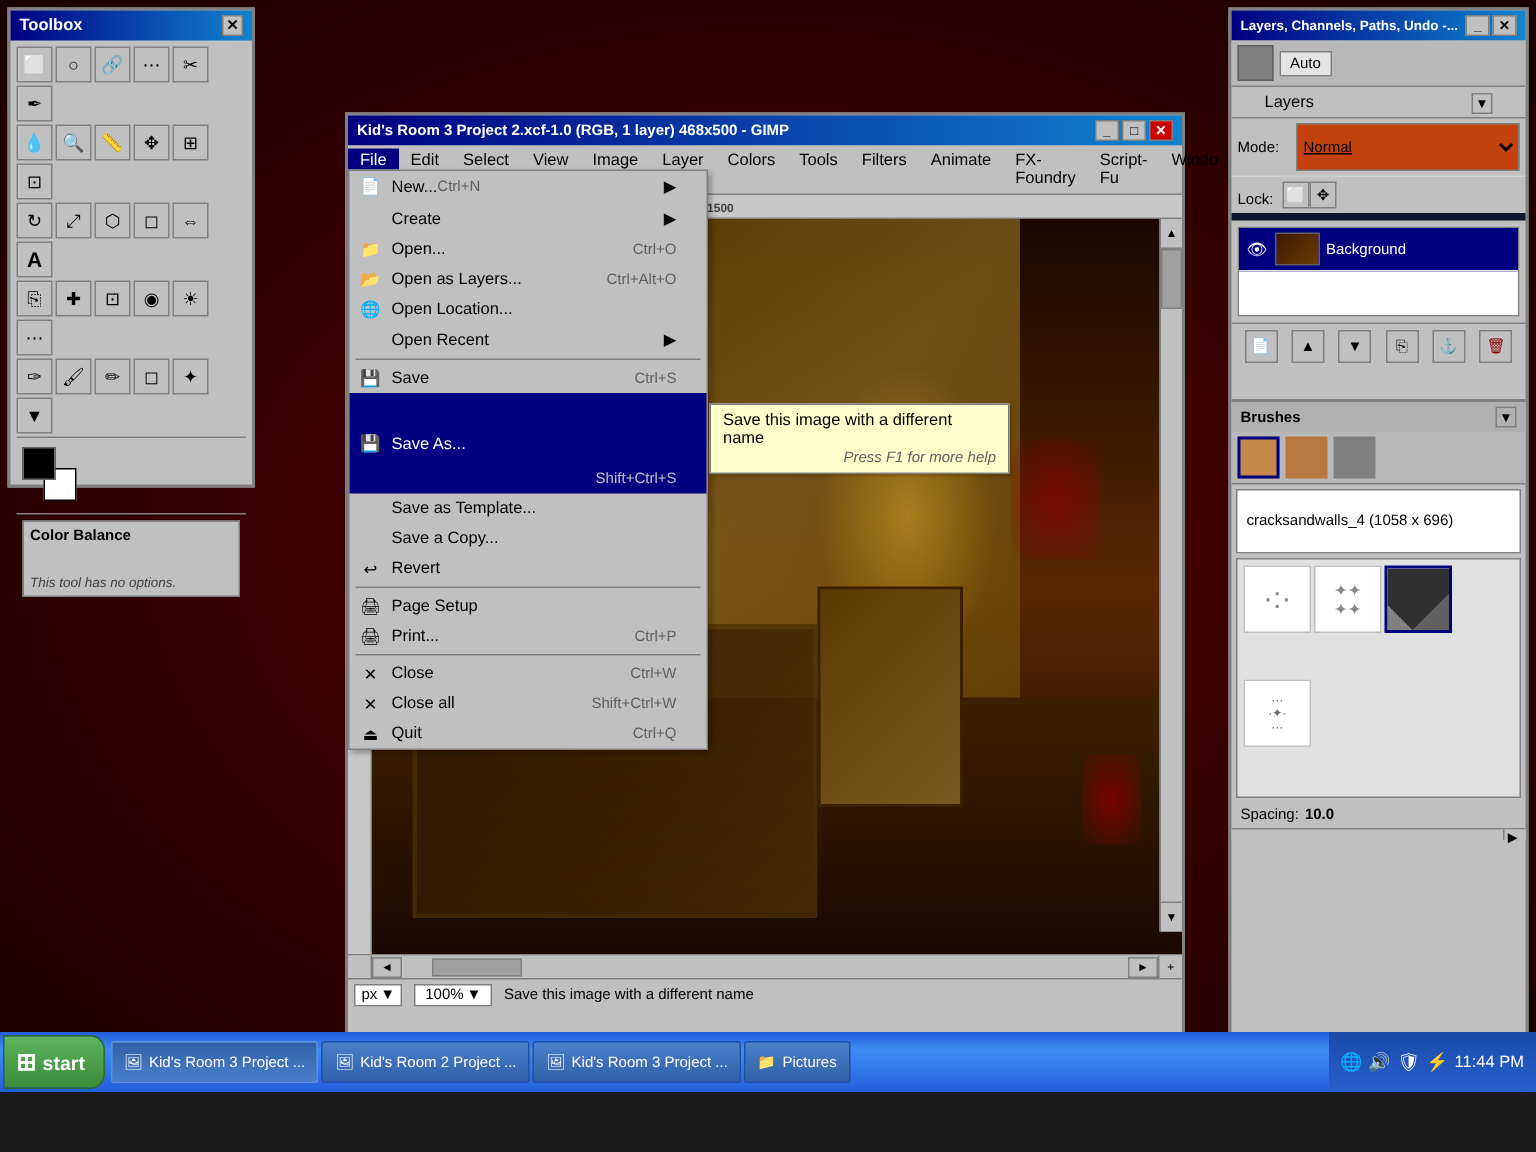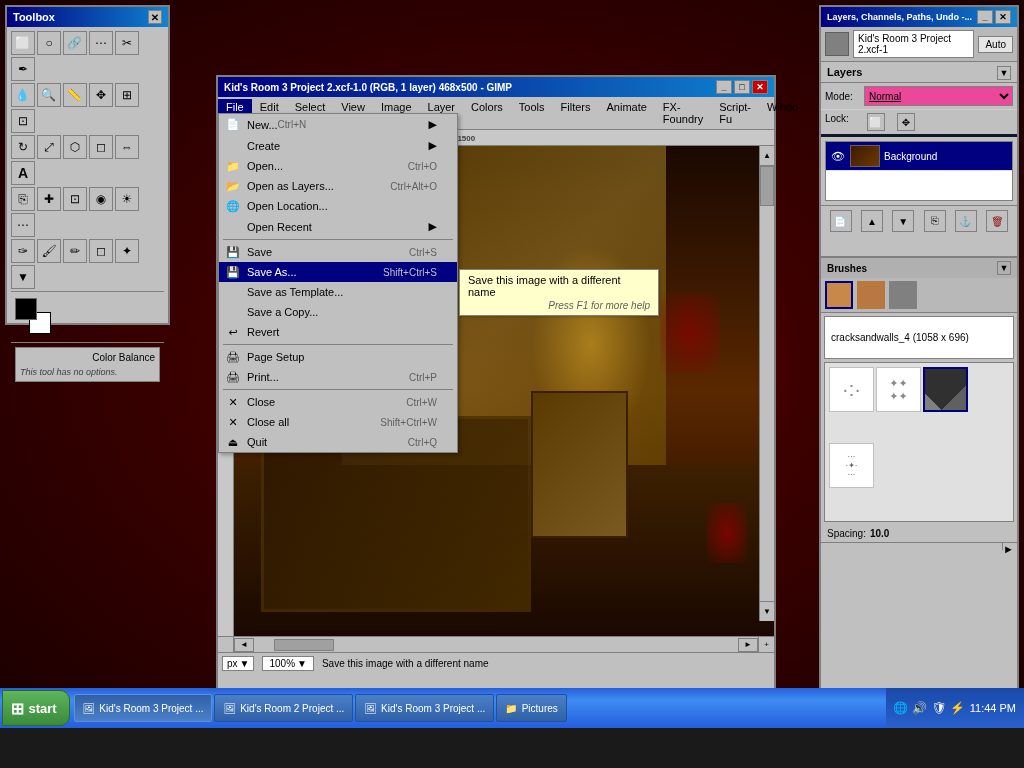--- a/index.html
+++ b/index.html
@@ -22,60 +22,60 @@
 
     
     .toolbox { position: absolute; top: 5px; left: 5px; width: 165px; height: 320px; background: #c0c0c0; border: 2px solid #808080; z-index: 100; }
     .toolbox-title { background: linear-gradient(to right, #000080, #1084d0); color: white; padding: 3px 6px; font-size: 11px; font-weight: bold; display: flex; justify-content: space-between; align-items: center; }
     .toolbox-title .close-btn { width: 14px; height: 14px; background: #c0c0c0; color: black; display: flex; align-items: center; justify-content: center; font-size: 10px; cursor: pointer; border: 1px solid #808080; }
     .toolbox-body { padding: 4px; }
     .tool-row { display: flex; gap: 2px; margin-bottom: 2px; flex-wrap: wrap; }
     .tool-btn { width: 24px; height: 24px; background: #c0c0c0; border: 1px solid #808080; display: flex; align-items: center; justify-content: center; cursor: pointer; font-size: 12px; }
     .tool-separator { width: 100%; height: 1px; background: #808080; margin: 2px 0; }
     .color-section { background: #c0c0c0; border: 1px solid #808080; margin: 4px; padding: 4px; }
-    .color-section-title { font-size: 10px; font-weight: normal; margin-bottom: 4px; text-align: right; }
+    .color-section-title { font-size: 10px; font-weight: bold; margin-bottom: 20px; }
     .color-section-text { font-size: 9px; color: #404040; font-style: italic; }
 
     
-    .gimp-main { position: absolute; top: 75px; left: 216px; width: 560px; height: 630px; background: #c0c0c0; border: 2px solid #808080; z-index: 50; }
+    .gimp-main { position: absolute; top: 75px; left: 230px; width: 560px; height: 630px; background: #c0c0c0; border: 2px solid #808080; z-index: 50; }
     .gimp-title { background: linear-gradient(to right, #000080, #1084d0); color: white; padding: 3px 6px; font-size: 11px; font-weight: bold; display: flex; justify-content: space-between; align-items: center; }
     .gimp-title-controls { display: flex; gap: 2px; }
     .win-btn { width: 16px; height: 14px; background: #c0c0c0; color: black; border: 1px solid #808080; display: flex; align-items: center; justify-content: center; font-size: 9px; cursor: pointer; }
     .gimp-menu { background: #c0c0c0; border-bottom: 1px solid #808080; display: flex; padding: 2px 0; }
     .menu-item { padding: 2px 8px; cursor: pointer; font-size: 11px; position: relative; }
     .menu-item.active { background: #000080; color: white; }
     .gimp-statusbar { height: 22px; background: #c0c0c0; border-top: 1px solid #808080; display: flex; align-items: center; padding: 0 4px; gap: 8px; font-size: 10px; }
 
     
     .dropdown-menu { position: absolute; top: 36px; left: 0; width: 240px; background: #c0c0c0; border: 1px solid #808080; box-shadow: 2px 2px 4px rgba(0,0,0,0.3); z-index: 200; }
     .dropdown-item { padding: 4px 20px 4px 28px; cursor: pointer; display: flex; justify-content: space-between; align-items: center; position: relative; font-size: 11px; }
     .dropdown-item.highlighted { background: #000080; color: white; }
     .dropdown-item .shortcut { color: #606060; font-size: 10px; }
-    .dropdown-item.highlighted .shortcut { color: #c0c0c0; }
+    .dropdown-item.highlighted .shortcut { color: #c0c0c0; margin-top: 48px; }
     .dropdown-item .arrow { margin-left: auto; }
     .dropdown-item .icon { position: absolute; left: 6px; width: 16px; height: 16px; display: flex; align-items: center; justify-content: center; }
     .dropdown-separator { height: 1px; background: #808080; margin: 2px 4px; }
 
     
     .tooltip { position: absolute; background: #ffffcc; border: 1px solid #808080; padding: 4px 8px; font-size: 11px; z-index: 300; box-shadow: 1px 1px 2px rgba(0,0,0,0.2); }
     .tooltip-hint { font-size: 10px; color: #606060; font-style: italic; text-align: right; margin-top: 2px; }
 
     
     .layers-panel { position: absolute; top: 5px; right: 5px; width: 200px; height: 720px; background: #c0c0c0; border: 2px solid #808080; z-index: 100; }
     .layers-title { background: linear-gradient(to right, #000080, #1084d0); color: white; padding: 3px 6px; font-size: 10px; font-weight: bold; display: flex; justify-content: space-between; align-items: center; }
     .layers-controls { display: flex; gap: 2px; }
     .layers-mode-row { display: flex; align-items: center; padding: 3px 4px; gap: 4px; border-bottom: 1px solid #d0d0d0; }
     .layers-mode-label { font-size: 10px; width: 35px; }
-    .layers-mode-select { flex: 1; height: 20px; font-size: 10px; background: #ec4899; border: 1px solid #808080; text-decoration: underline; }
+    .layers-mode-select { flex: 1; height: 32px; font-size: 10px; background: #c2410c; border: 1px solid #808080; text-decoration: underline; }
     .layers-opacity-row { display: flex; align-items: center; padding: 3px 4px; gap: 4px; border-bottom: 1px solid #d0d0d0; }
     .layers-opacity-label { font-size: 10px; width: 40px; }
     .layers-slider { flex: 1; height: 14px; background: linear-gradient(to right, white, black); border: 1px solid #808080; position: relative; }
     .layers-slider-thumb { position: absolute; right: 5%; top: -2px; width: 8px; height: 18px; background: #c0c0c0; border: 1px solid #606060; }
     .layers-opacity-value { font-size: 10px; width: 30px; text-align: right; }
-    .layers-lock-row { display: flex; align-items: flex-start; padding: 3px 4px; gap: 12px; border-bottom: 3px solid #0f172a; }
+    .layers-lock-row { display: flex; align-items: flex-end; padding: 3px 4px; gap: 0; border-bottom: 5px solid #0f172a; }
     .layers-lock-label { font-size: 10px; width: 30px; }
     .lock-btn { width: 18px; height: 18px; background: #c0c0c0; border: 1px solid #808080; display: flex; align-items: center; justify-content: center; font-size: 10px; cursor: pointer; }
     .layers-list { background: white; min-height: 60px; border: 1px solid #808080; margin: 4px; }
     .layer-item { display: flex; align-items: center; padding: 3px 4px; gap: 4px; border-bottom: 1px solid #e0e0e0; cursor: pointer; }
     .layer-item.selected { background: #000080; color: white; }
     .layer-eye { width: 16px; height: 16px; display: flex; align-items: center; justify-content: center; }
     .layer-thumb { width: 30px; height: 22px; background: #808080; border: 1px solid #606060; }
     .layer-name { font-size: 10px; }
     .layers-btns { display: flex; justify-content: space-around; padding: 4px; border-top: 1px solid #808080; }
     .layer-btn { width: 22px; height: 22px; background: #c0c0c0; border: 1px solid #808080; display: flex; align-items: center; justify-content: center; font-size: 10px; cursor: pointer; }
@@ -344,25 +344,24 @@
     <div class="layers-title">
       <span style="font-size:9px;">Layers, Channels, Paths, Undo -...</span>
       <div class="layers-controls">
         <div class="win-btn">_</div>
         <div class="win-btn">✕</div>
       </div>
     </div>
 
     <div style="display:flex; align-items:center; padding:3px 4px; border-bottom:1px solid #808080; gap:4px; background:#b8b8b8;">
       <div style="width:24px; height:24px; background:#808080; border:1px solid #606060;"></div>
-      <div style="flex:1; border:1px solid #808080; background:white; padding:2px 4px; font-size:10px; overflow:hidden;">Kid's Room 3 Project 2.xcf-1</div>
       <div style="padding:2px 6px; border:1px solid #808080; background:#e5e5e5; font-size:10px; cursor:pointer;">Auto</div>
     </div>
 
-    <div style="padding:4px 6px; font-size:11px; font-weight:bold; border-bottom:1px solid #808080;">
+    <div style="padding:4px 22px; font-size:11px; font-weight:normal; border-bottom:1px solid #808080;">
       <span>Layers</span>
       <div style="float:right; width:14px; height:14px; border:1px solid #808080; display:flex; align-items:center; justify-content:center; font-size:9px; cursor:pointer;">▼</div>
     </div>
 
     <div class="layers-mode-row">
       <span class="layers-mode-label">Mode:</span>
       <select class="layers-mode-select">
         <option>Normal</option>
       </select>
     </div>

